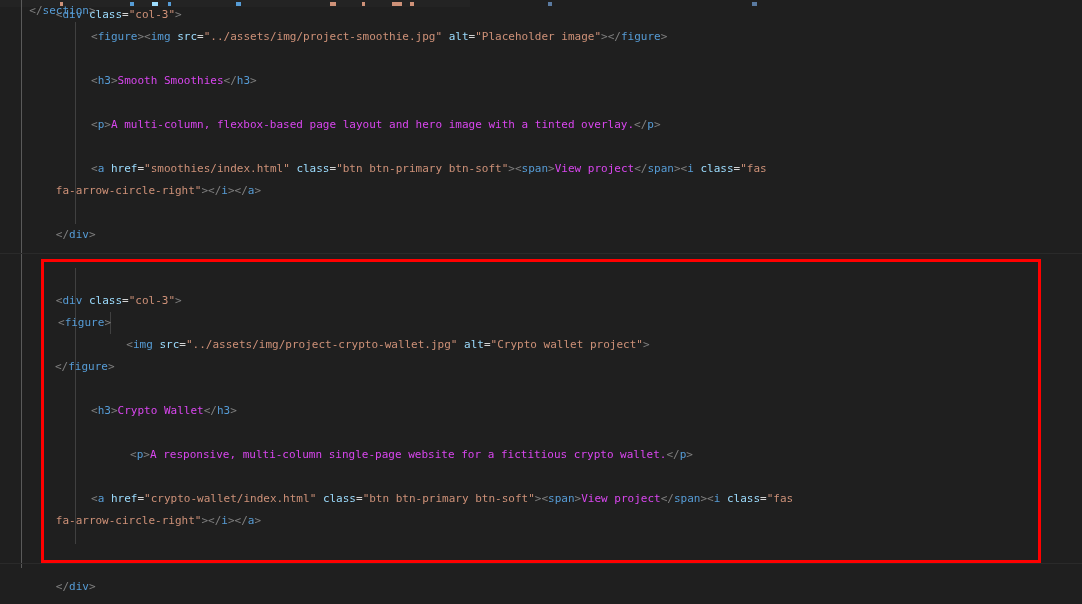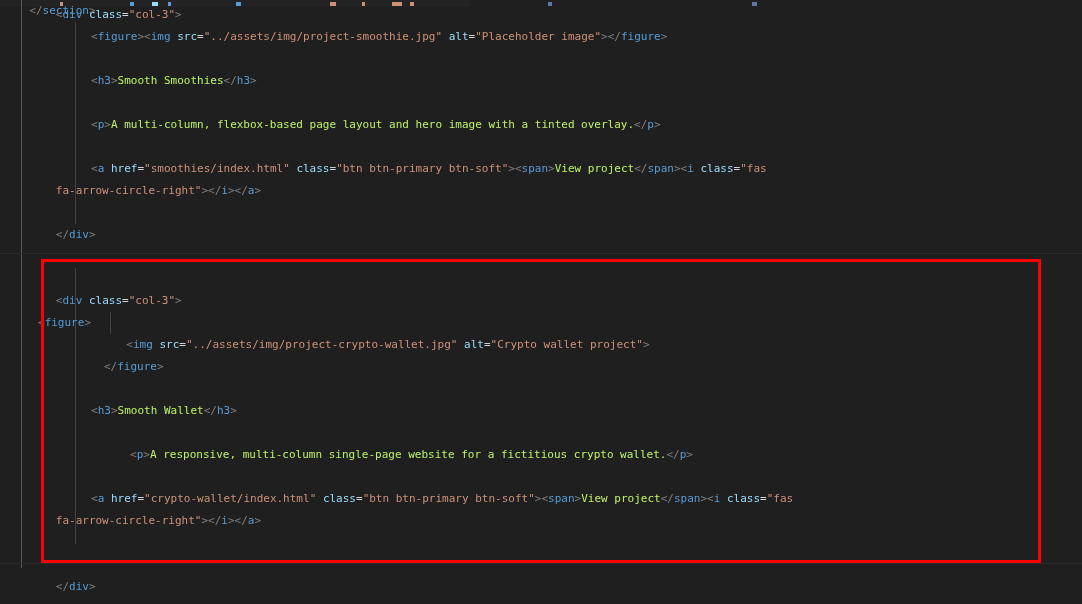--- a/index.html
+++ b/index.html
@@ -85,21 +85,21 @@
     white-space: pre;
     color: #d4d4d4;
     letter-spacing: 0px;
   }
 
   
   .pn  { color: #808080; }           
   .tag { color: #569cd6; }           
   .att { color: #9cdcfe; text-align: right; }           
   .str { color: #ce9178; }           
-  .txt { color: #bef264; }           
+  .txt { color: #d946ef; }           
   .eq  { color: #d4d4d4; }           
   .link {
     color: #ce9178;
     text-decoration-color: #ce9178;
     text-underline-offset: 2px;
   }
 </style>
 </head>
 <body>
 
@@ -139,25 +139,25 @@
       <div class="line" style="top: 70px; padding-left: 91.06px;"><span class="pn">&lt;</span><span class="tag">h3</span><span class="pn">&gt;</span><span class="txt">Smooth Smoothies</span><span class="pn">&lt;/</span><span class="tag">h3</span><span class="pn">&gt;</span></div>
       <div class="line" style="top: 92px; padding-left: 20.5px;"></div>
       <div class="line" style="top: 114px; padding-left: 91.06px;"><span class="pn">&lt;</span><span class="tag">p</span><span class="pn">&gt;</span><span class="txt">A multi-column, flexbox-based page layout and hero image with a tinted overlay.</span><span class="pn">&lt;/</span><span class="tag">p</span><span class="pn">&gt;</span></div>
       <div class="line" style="top: 136px; padding-left: 20.5px;"></div>
       <div class="line" style="top: 158px; padding-left: 91.06px;"><span class="pn">&lt;</span><span class="tag">a</span><span class="txt"> </span><span class="att">href</span><span class="eq">=</span><span class="str">"</span><span class="link">smoothies/index.html</span><span class="str">"</span><span class="txt"> </span><span class="att">class</span><span class="eq">=</span><span class="str">"btn btn-primary btn-soft"</span><span class="pn">&gt;&lt;</span><span class="tag">span</span><span class="pn">&gt;</span><span class="txt">View project</span><span class="pn">&lt;/</span><span class="tag">span</span><span class="pn">&gt;&lt;</span><span class="tag">i</span><span class="txt"> </span><span class="att">class</span><span class="eq">=</span><span class="str">"fas</span></div>
       <div class="line" style="top: 180px; padding-left: 55.78px;"><span class="str">fa-arrow-circle-right"</span><span class="pn">&gt;&lt;/</span><span class="tag">i</span><span class="pn">&gt;&lt;/</span><span class="tag">a</span><span class="pn">&gt;</span></div>
       <div class="line" style="top: 202px; padding-left: 20.5px;"></div>
       <div class="line" style="top: 224px; padding-left: 55.78px;"><span class="pn">&lt;/</span><span class="tag">div</span><span class="pn">&gt;</span></div>
       <div class="line" style="top: 268px; padding-left: 20.5px;"></div>
       <div class="line" style="top: 290px; padding-left: 55.78px;"><span class="pn">&lt;</span><span class="tag">div</span><span class="txt"> </span><span class="att">class</span><span class="eq">=</span><span class="str">"col-3"</span><span class="pn">&gt;</span></div>
-      <div class="line" style="top: 312px; padding-left: 38px;"><span class="pn">&lt;</span><span class="tag">figure</span><span class="pn">&gt;</span></div>
+      <div class="line" style="top: 312px; padding-left: 58px;"><span class="pn">&lt;</span><span class="tag">figure</span><span class="pn">&gt;</span></div>
       <div class="line" style="top: 334px; padding-left: 126.34px;"><span class="pn">&lt;</span><span class="tag">img</span><span class="txt"> </span><span class="att">src</span><span class="eq">=</span><span class="str">"</span><span class="link">../assets/img/project-crypto-wallet.jpg</span><span class="str">"</span><span class="txt"> </span><span class="att">alt</span><span class="eq">=</span><span class="str">"Crypto wallet project"</span><span class="pn">&gt;</span></div>
-      <div class="line" style="top: 356px; padding-left: 104px;"><span class="pn">&lt;/</span><span class="tag">figure</span><span class="pn">&gt;</span></div>
+      <div class="line" style="top: 356px; padding-left: 55px;"><span class="pn">&lt;/</span><span class="tag">figure</span><span class="pn">&gt;</span></div>
       <div class="line" style="top: 378px; padding-left: 20.5px;"></div>
-      <div class="line" style="top: 400px; padding-left: 91.06px;"><span class="pn">&lt;</span><span class="tag">h3</span><span class="pn">&gt;</span><span class="txt">Smooth Wallet</span><span class="pn">&lt;/</span><span class="tag">h3</span><span class="pn">&gt;</span></div>
+      <div class="line" style="top: 400px; padding-left: 91.06px;"><span class="pn">&lt;</span><span class="tag">h3</span><span class="pn">&gt;</span><span class="txt">Crypto Wallet</span><span class="pn">&lt;/</span><span class="tag">h3</span><span class="pn">&gt;</span></div>
       <div class="line" style="top: 422px; padding-left: 20.5px;"></div>
       <div class="line" style="top: 444px; padding-left: 91.06px; margin-left: 39px;"><span class="pn">&lt;</span><span class="tag">p</span><span class="pn">&gt;</span><span class="txt">A responsive, multi-column single-page website for a fictitious crypto wallet.</span><span class="pn">&lt;/</span><span class="tag">p</span><span class="pn">&gt;</span></div>
       <div class="line" style="top: 466px; padding-left: 20.5px;"></div>
       <div class="line" style="top: 488px; padding-left: 91.06px;"><span class="pn">&lt;</span><span class="tag">a</span><span class="txt"> </span><span class="att">href</span><span class="eq">=</span><span class="str">"</span><span class="link">crypto-wallet/index.html</span><span class="str">"</span><span class="txt"> </span><span class="att">class</span><span class="eq">=</span><span class="str">"btn btn-primary btn-soft"</span><span class="pn">&gt;&lt;</span><span class="tag">span</span><span class="pn">&gt;</span><span class="txt">View project</span><span class="pn">&lt;/</span><span class="tag">span</span><span class="pn">&gt;&lt;</span><span class="tag">i</span><span class="txt"> </span><span class="att">class</span><span class="eq">=</span><span class="str">"fas</span></div>
       <div class="line" style="top: 510px; padding-left: 55.78px;"><span class="str">fa-arrow-circle-right"</span><span class="pn">&gt;&lt;/</span><span class="tag">i</span><span class="pn">&gt;&lt;/</span><span class="tag">a</span><span class="pn">&gt;</span></div>
       <div class="line" style="top: 532px; padding-left: 20.5px;"></div>
       <div class="line" style="top: 576px; padding-left: 55.78px;"><span class="pn">&lt;/</span><span class="tag">div</span><span class="pn">&gt;</span></div>
       <div class="line" style="top: 0px; padding-left: 20.5px;"></div>
       <div class="line" style="top: 0px; padding-left: 29.32px;"><span class="pn">&lt;/</span><span class="tag">section</span><span class="pn">&gt;</span></div>
     </div>

